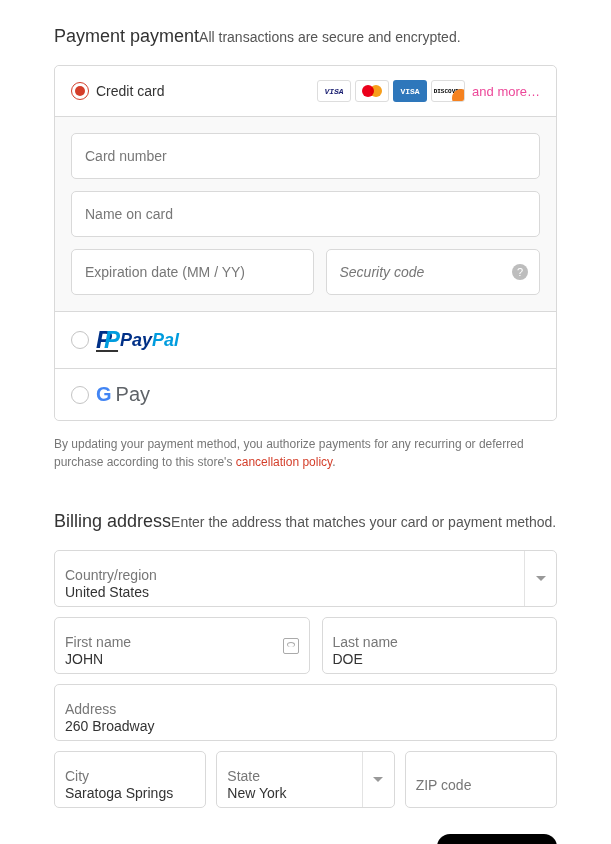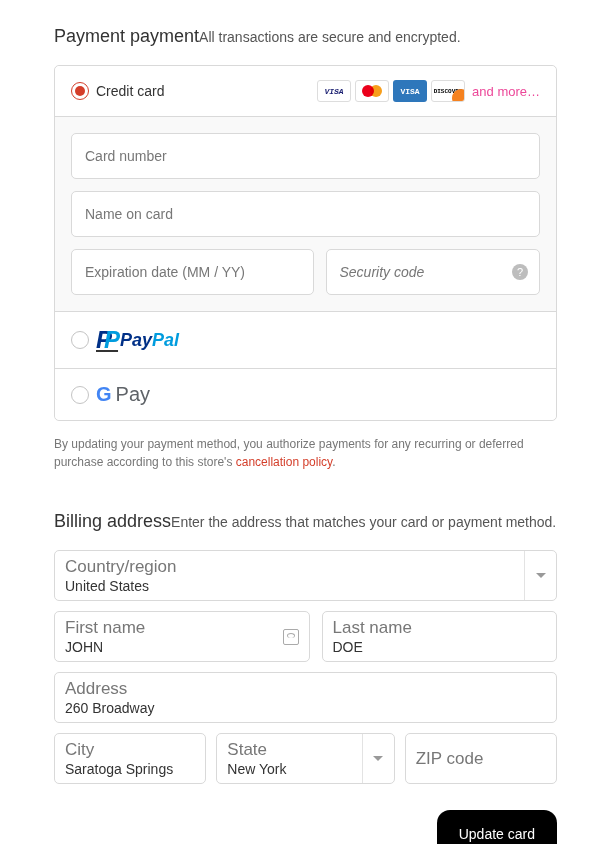--- a/index.html
+++ b/index.html
@@ -98,21 +98,21 @@
     margin-top: 14px;
   }
   .disclaimer a { color: #d43e2a; text-decoration: none; }
   .billing { margin-top: 40px; }
   .float-field {
     border: 1px solid #d9d9d9; border-radius: 5px; background:#fff;
     padding: 6px 10px 6px 10px; position: relative;
     display:flex; flex-direction:column; justify-content:center;
     min-height: 48px;
   }
-  .float-label { font-size: 17px; color: #777; }
+  .float-label { font-size: 14px; color: #777; margin-top: 10px; }
   .float-value {
     border: none; outline: none; font-size: 14px; color: #333;
     padding: 1px 0 0 0; background: transparent; width: 100%;
     font-family: inherit;
   }
   .fields-col { display:flex; flex-direction:column; gap:10px; margin-top:16px;}
   .select-caret {
     position:absolute; right:0; top:0; bottom:0; width:32px;
     border-left:1px solid #e3e3e3;
     display:flex; align-items:center; justify-content:center;

